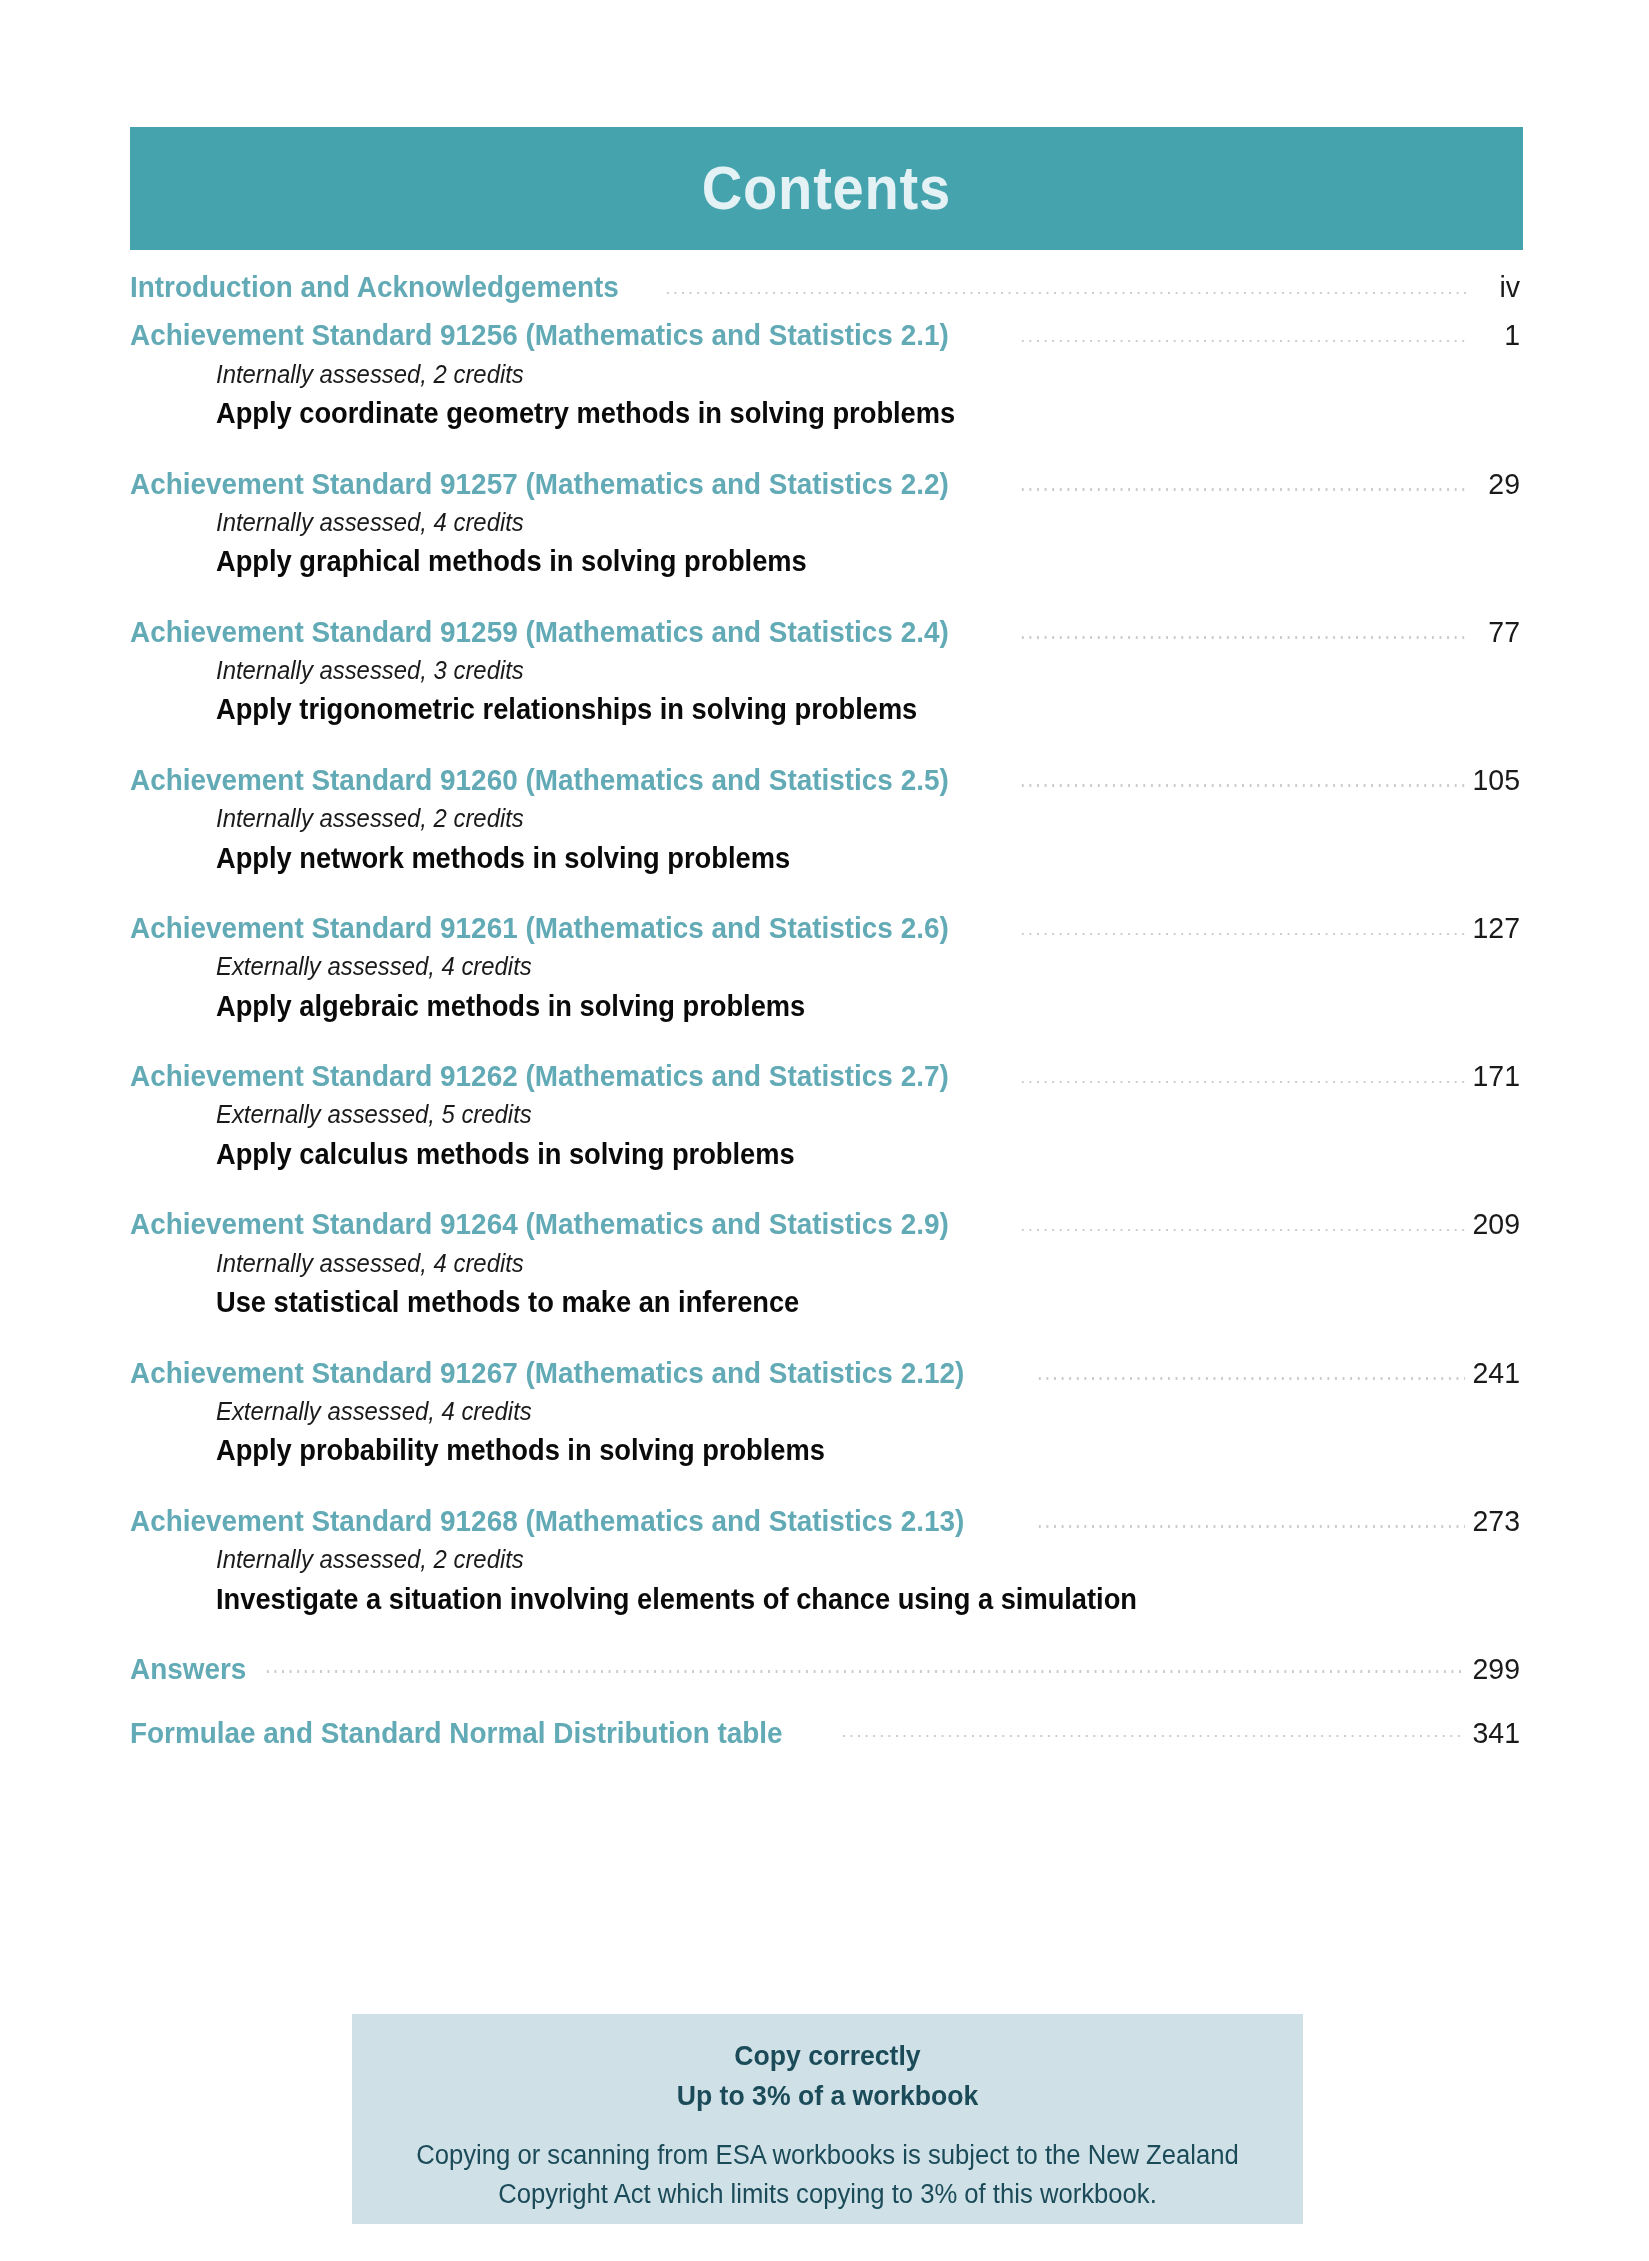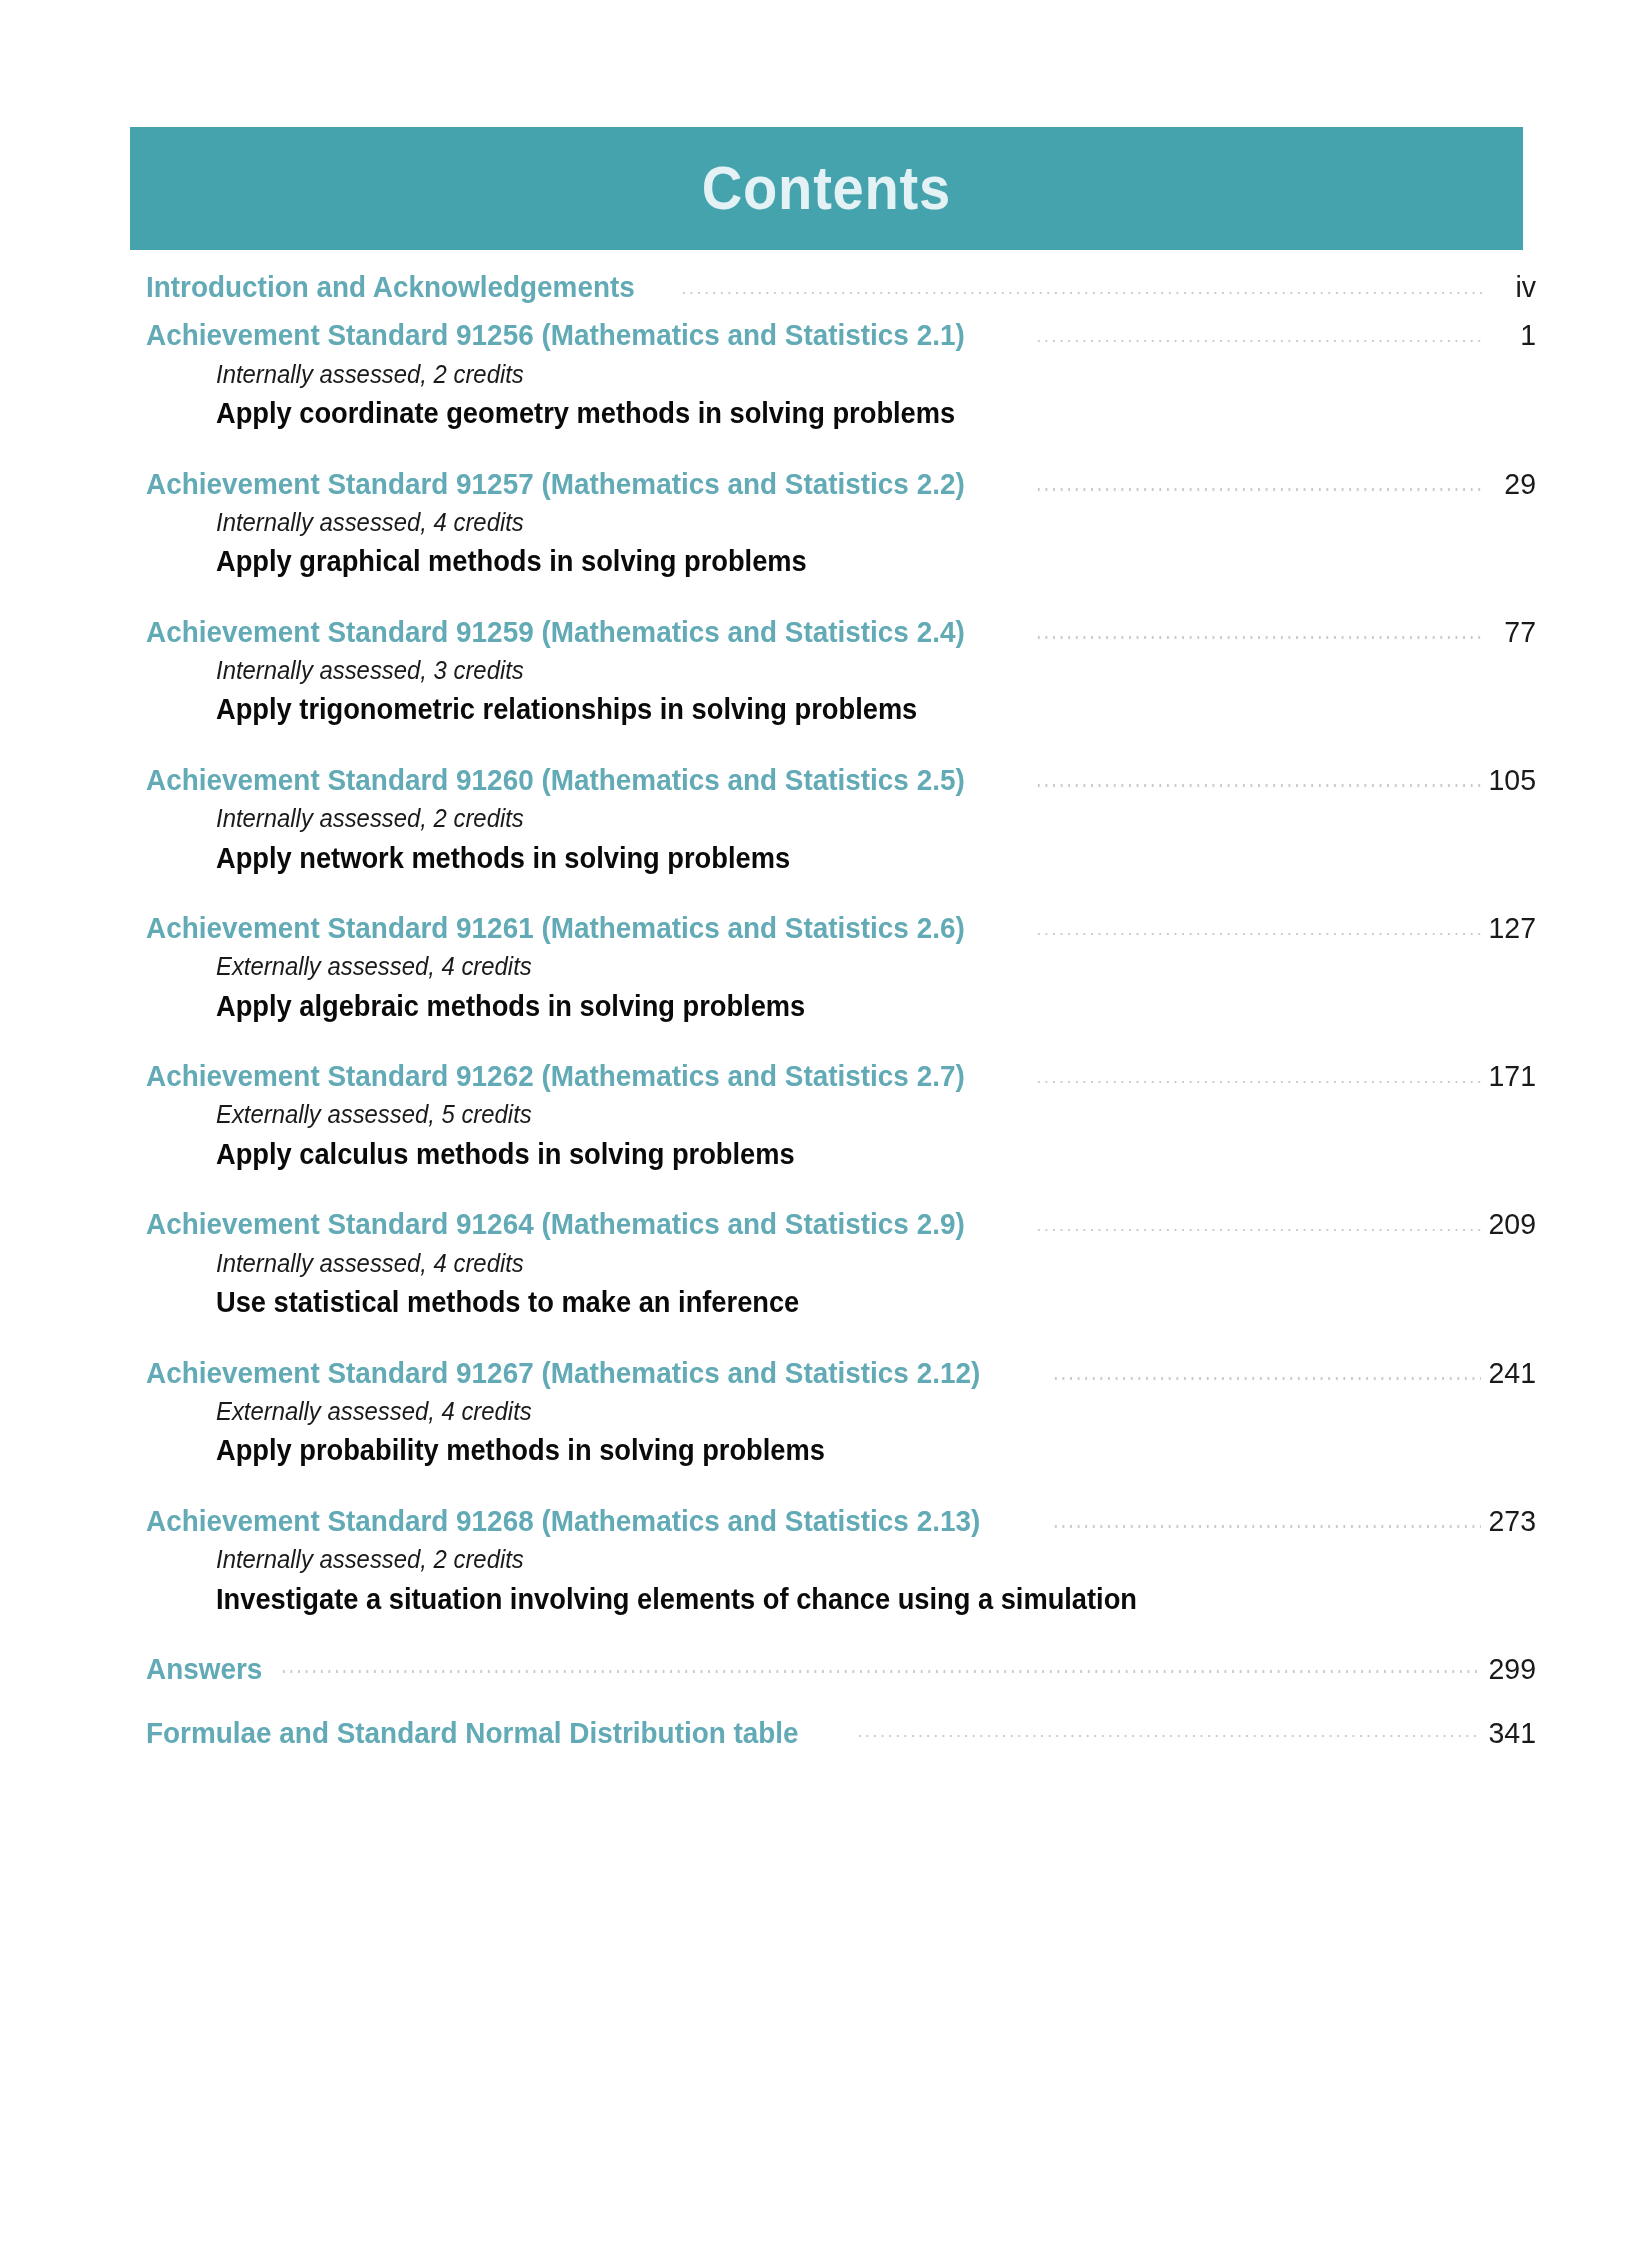--- a/index.html
+++ b/index.html
@@ -49,21 +49,20 @@
     left: 130px;
     top: 270px;
     width: 1390px;
   }
 
   
   .toc-row {
     display: flex;
     align-items: baseline;
     width: 100%;
-    margin-left: 16px;
   }
   .toc-title {
     white-space: nowrap;
     flex: 0 0 auto;
     transform: scaleX(0.93);
     transform-origin: left bottom;
   }
   .toc-leader {
     flex: 1 1 auto;
     min-width: 6.8px;
@@ -308,15 +307,23 @@
       <div class="toc-row simple-row">
         <span class="toc-title">Formulae and Standard Normal Distribution table</span>
         <span class="toc-leader"></span>
         <span class="toc-page">341</span>
       </div>
 
     </div>
 
   </div>
 
+  <div class="notice">
+    <span class="notice-h">Copy correctly</span>
+    <span class="notice-h">Up to 3% of a workbook</span>
+    <div class="notice-body">
+      <span>Copying or scanning from ESA workbooks is subject to the New Zealand</span>
+      <span>Copyright Act which limits copying to 3% of this workbook.</span>
+    </div>
+  </div>
 
 </div>
 
 
 </body></html>

